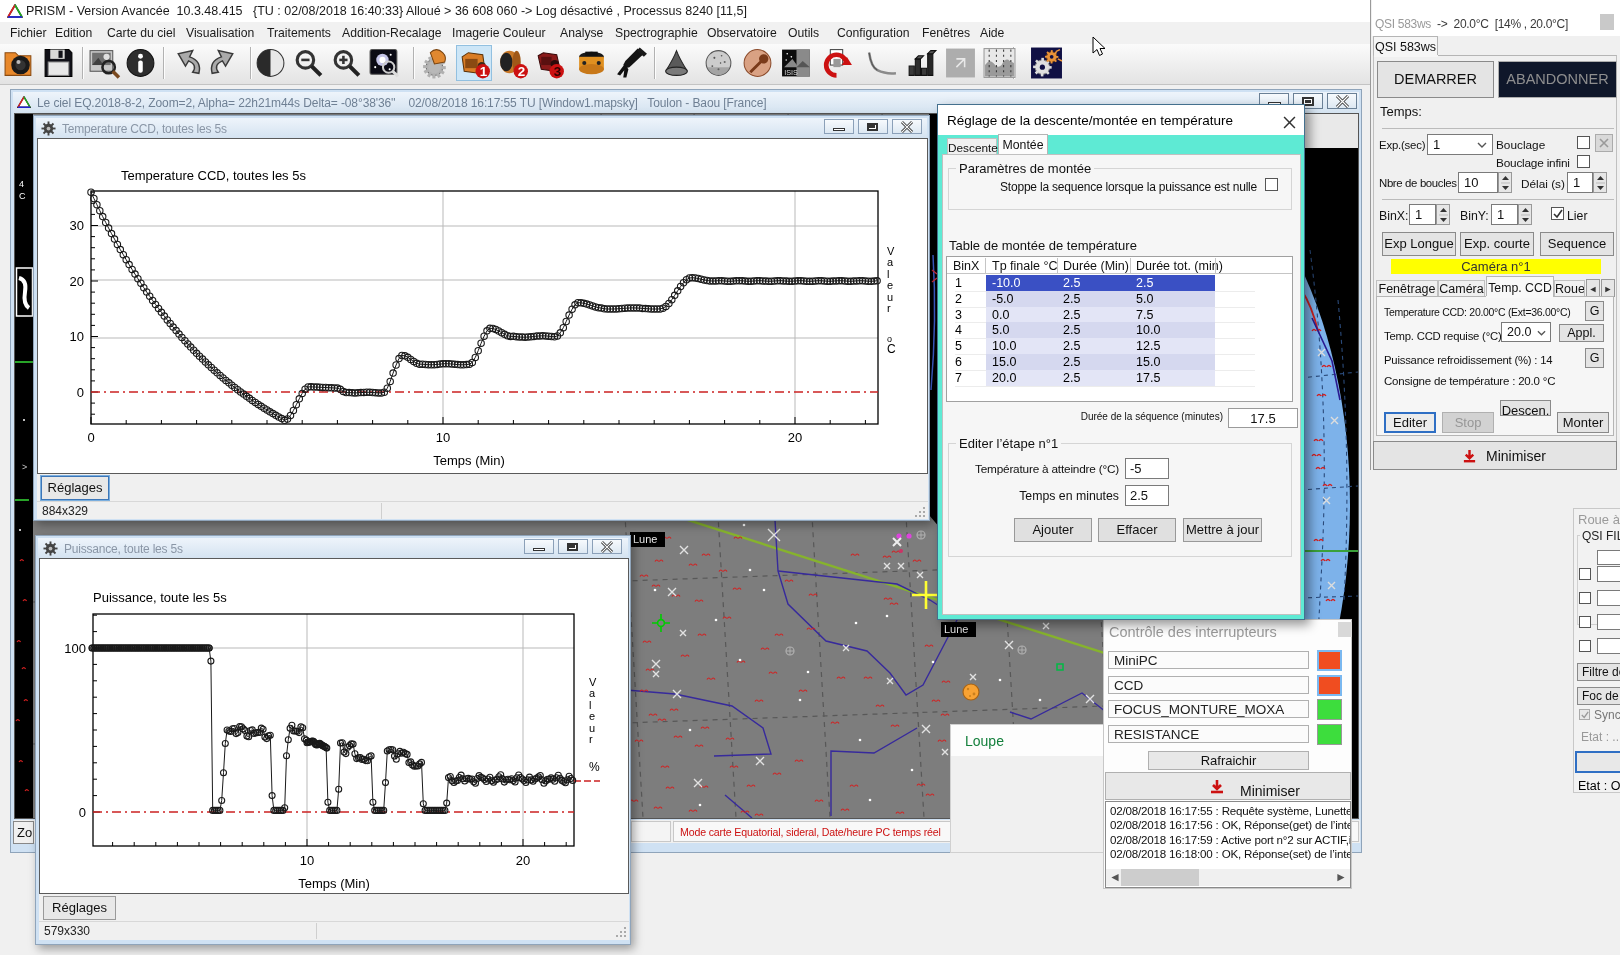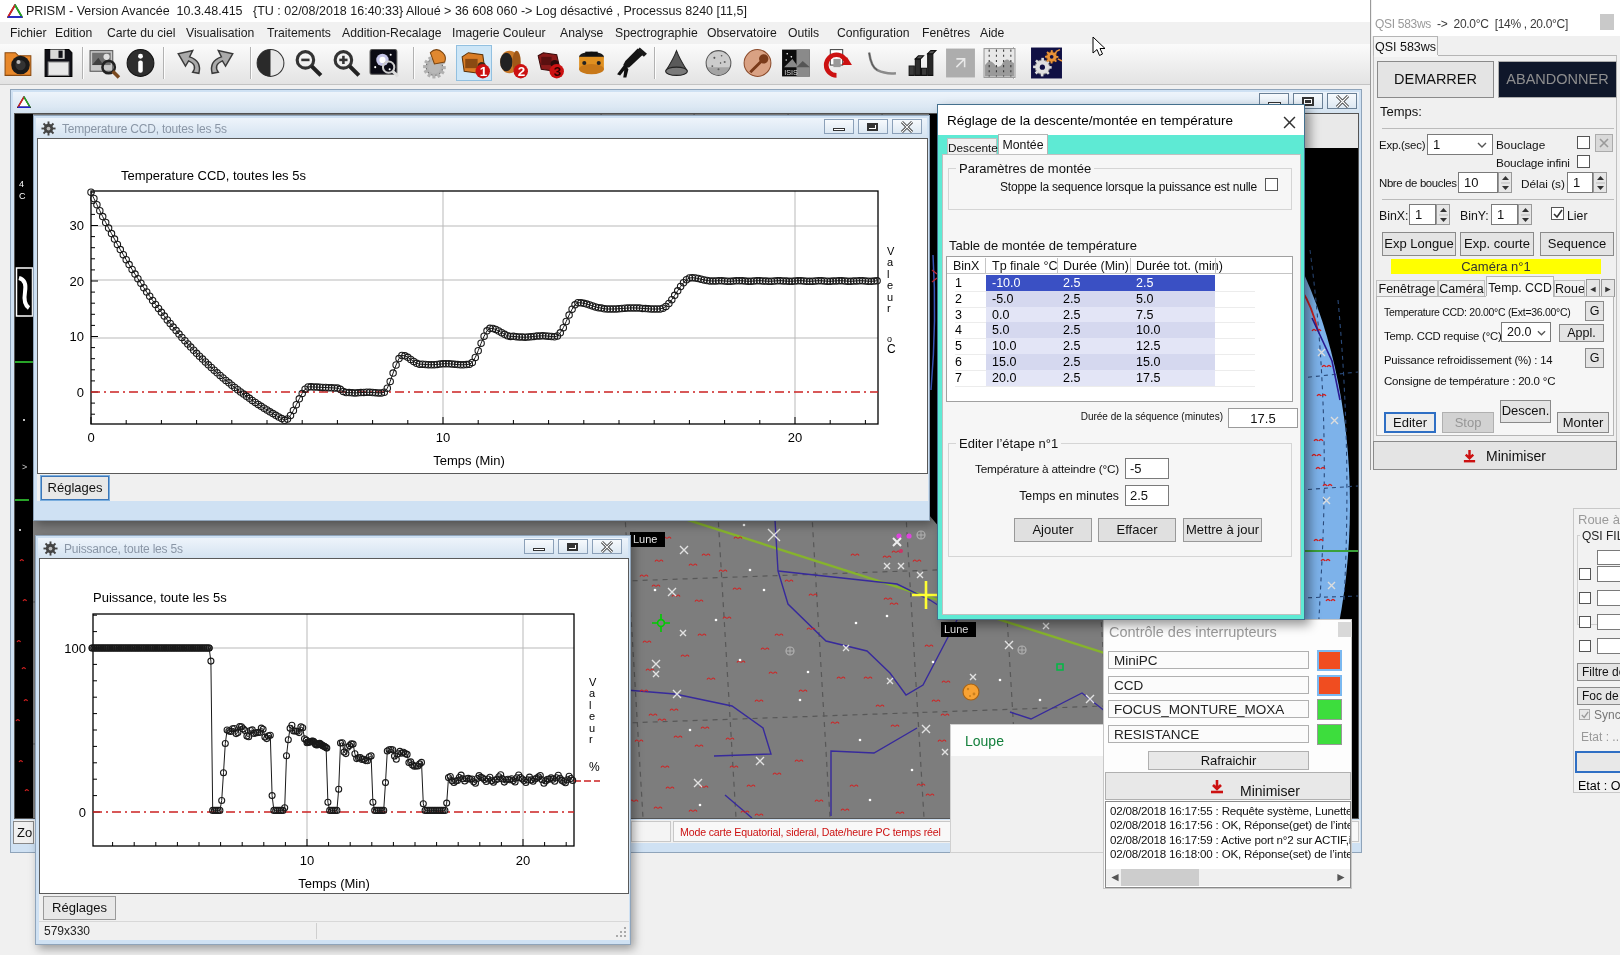--- a/index.html
+++ b/index.html
@@ -253,21 +253,21 @@
     <rect x="20.2" y="3.5" width="1.8" height="3" fill="#e8933a" transform="rotate(270 21 10)"></rect>
     <rect x="20.2" y="3.5" width="1.8" height="3" fill="#e8933a" transform="rotate(315 21 10)"></rect>
     <path d="M25,5 l4,-2 M27,12 l4,2" stroke="#e8933a" stroke-width="1.5"></path>
   </svg>
 <div class="win" style="left:10px;top:89px;width:1352px;height:764px;box-shadow:none">
     <div class="wtitle" style="color:#6f8094;height:22px"><svg style="position:absolute;left:4px;top:4px" width="14" height="13" viewBox="0 0 16 15">
         <path d="M8,1 L15,13 L1,13 Z" fill="#fff" stroke="#222" stroke-width="1.6"></path>
         <path d="M8,1 L1,13" stroke="#d22" stroke-width="1.6"></path>
         <path d="M8,1 L15,13" stroke="#2a2" stroke-width="1.6"></path>
         <path d="M1,13 L15,13" stroke="#22d" stroke-width="1.6"></path>
-      </svg></div>
+      </svg><span style="margin-left:24px;font-size:12px;letter-spacing:-0.1px">Le ciel EQ.2018-8-2, Zoom=2, Alpha= 22h21m44s Delta= -08°38'36''&nbsp;&nbsp;&nbsp; 02/08/2018 16:17:55 TU [Window1.mapsky]&nbsp;&nbsp; Toulon - Baou [France]</span></div>
     <div class="wbtn" style="left:1248px;border:1px solid #6a8096">
       <span style="position:absolute;left:8px;top:8px;width:13px;height:4px;background:#fff;border:1px solid #333"></span>
     </div>
     <div class="wbtn" style="left:1282px;border:1px solid #6a8096">
       <span style="position:absolute;left:8px;top:3px;width:12px;height:9px;background:#fff;border:2px solid #333"></span>
       <span style="position:absolute;left:11px;top:6px;width:6px;height:3px;background:#333"></span>
     </div>
     <div class="wbtn" style="left:1316px;border:1px solid #6a8096">
       <svg style="position:absolute;left:7px;top:1px" width="15" height="13" viewBox="0 0 15 13">
         <path d="M2,1 L13,12 M13,1 L2,12" stroke="#3a3a3a" stroke-width="3"></path>
@@ -872,20 +872,34 @@
           <circle cx="827.4" cy="142.0" r="3.2"></circle>
           <circle cx="830.3" cy="142.2" r="3.2"></circle>
           <circle cx="833.3" cy="142.3" r="3.2"></circle>
           <circle cx="836.2" cy="142.1" r="3.2"></circle>
           <circle cx="839.1" cy="141.8" r="3.2"></circle>
         </g>
       </svg>
     </div>
     <div class="abs" style="left:3px;top:358px;width:891px;height:27px;background:#f0f0f0"></div>
     <div class="abs" style="left:7px;top:360px;width:68px;height:24px;background:#e8e8e8;border:1px solid #3c76b8;outline:1px solid #7aaede;font-size:13px;text-align:center;line-height:22px;color:#111">Réglages</div>
+    <div class="statusbar" style="left:3px;top:385px;width:891px;height:18px">
+      <span style="position:absolute;left:5px;top:2px">884x329</span>
+      <span style="position:absolute;left:344px;top:1px;width:1px;height:16px;background:#cfcfcf"></span>
+      <svg style="position:absolute;right:2px;top:4px" width="12" height="12">
+        <g fill="#aaa">
+          <rect x="9" y="9" width="2" height="2"></rect>
+          <rect x="9" y="5" width="2" height="2"></rect>
+          <rect x="9" y="1" width="2" height="2"></rect>
+          <rect x="5" y="9" width="2" height="2"></rect>
+          <rect x="5" y="5" width="2" height="2"></rect>
+          <rect x="1" y="9" width="2" height="2"></rect>
+        </g>
+      </svg>
+    </div>
   </div>
 <div class="win" style="left:35px;top:535px;width:596px;height:410px">
     <div class="wtitle"><svg style="position:absolute;left:5px;top:3px" width="15" height="15" viewBox="0 0 16 16">
         <circle cx="8" cy="8" r="5" fill="#444"></circle>
         <circle cx="8" cy="8" r="2" fill="#bbb"></circle>
         <rect x="7" y="0.5" width="2" height="3.4" fill="#444" transform="rotate(0 8 8)"></rect>
         <rect x="7" y="0.5" width="2" height="3.4" fill="#444" transform="rotate(45 8 8)"></rect>
         <rect x="7" y="0.5" width="2" height="3.4" fill="#444" transform="rotate(90 8 8)"></rect>
         <rect x="7" y="0.5" width="2" height="3.4" fill="#444" transform="rotate(135 8 8)"></rect>
         <rect x="7" y="0.5" width="2" height="3.4" fill="#444" transform="rotate(180 8 8)"></rect>
@@ -1543,21 +1557,21 @@
 <div class="tb" style="left:1384px;top:330px;font-size:11.3px;letter-spacing:-0.2px">Temp. CCD requise (°C)</div>
 <div class="field" style="left:1501px;top:322px;width:50px;height:20px;padding:2px 0 0 5px;font-size:12.5px">20.0<svg style="position:absolute;right:4px;top:7px" width="9" height="6" viewBox="0 0 10 6">
       <path d="M1,1 L5,5 L9,1" stroke="#555" stroke-width="1.4" fill="none"></path>
     </svg></div>
 <div class="btn2" style="left:1559px;top:324px;width:45px;height:18px;line-height:16px;font-size:12.5px">Appl.</div>
 <div class="tb" style="left:1384px;top:354px;font-size:11.3px;letter-spacing:-0.2px">Puissance refroidissement (%) : 14</div>
 <div class="btn2" style="left:1585px;top:348px;width:19px;height:20px;line-height:18px;font-size:12.5px">G</div>
 <div class="tb" style="left:1384px;top:375px;font-size:11.5px;letter-spacing:-0.2px">Consigne de température : 20.0 °C</div>
 <div class="abs" style="left:1384px;top:412px;width:52px;height:21px;background:#ececec;border:2px solid #2f6fc4;font-size:13px;text-align:center;line-height:17px;color:#111">Editer</div>
 <div class="btn2" style="left:1442px;top:412px;width:52px;height:21px;line-height:19px;background:#d2d2d2;color:#969696;border-color:#b0b0b0">Stop</div>
-<div class="btn2" style="left:1500px;top:400px;width:51px;height:23px;line-height:19px">Descen.</div>
+<div class="btn2" style="left:1500px;top:400px;width:51px;height:16px;line-height:19px">Descen.</div>
 <div class="btn2" style="left:1557px;top:412px;width:52px;height:21px;line-height:19px">Monter</div>
 <div class="btn2" style="left:1373px;top:441px;width:244px;height:29px;line-height:27px;font-size:14px">
     <svg style="position:absolute;left:88px;top:7px" width="15" height="15" viewBox="0 0 16 16">
       <path d="M8,1 v8 M4,6 l4,4 4,-4" stroke="#cc1111" stroke-width="2.6" fill="none"></path>
       <path d="M2,13 h12" stroke="#cc1111" stroke-width="2.6"></path>
     </svg>
     <span style="position:absolute;left:112px;top:1px">Minimiser</span>
   </div>
 <div class="abs" style="left:1573px;top:508px;width:47px;height:285px;background:#f2f2f2;border:1px solid #c8c8c8;border-right:none">
     <div class="abs" style="left:4px;top:3px;font-size:13px;color:#9a9a9a;white-space:nowrap">Roue à F</div>

